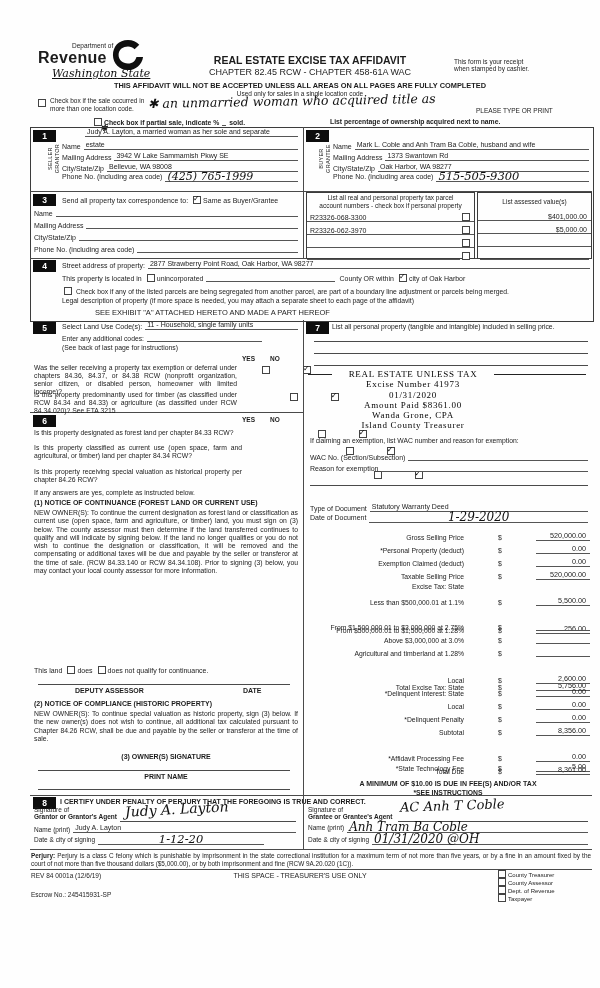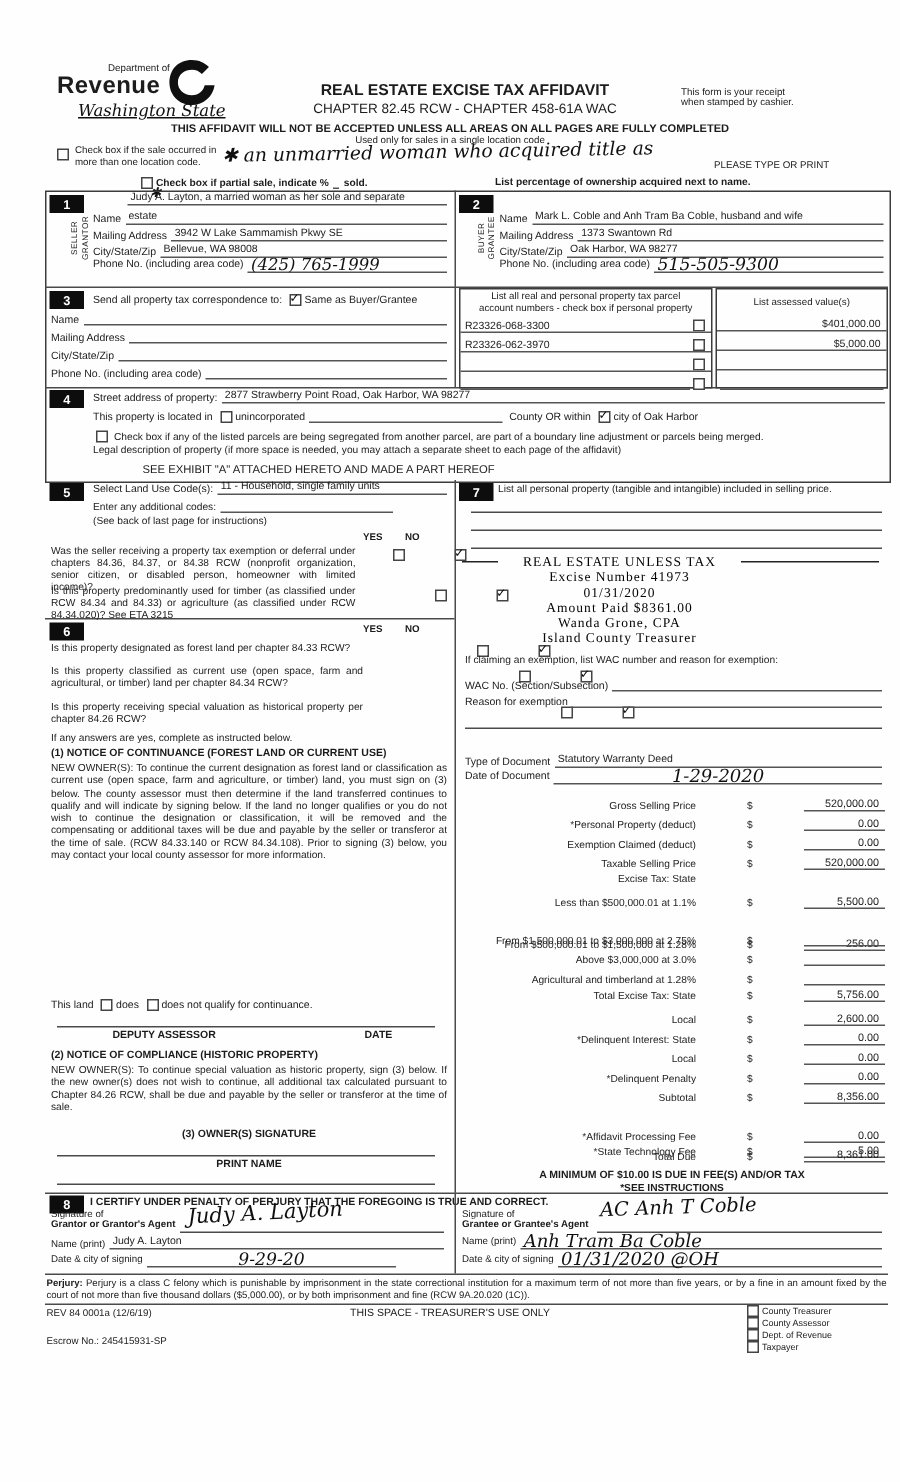--- a/index.html
+++ b/index.html
@@ -363,21 +363,21 @@
   <div class="abs fx taxrow" style="top:635px;">
     <span class="tlab">Above $3,000,000 at 3.0%</span>
       <span class="tcur">$</span>
       <span class="tval"></span>
     </div>
   <div class="abs fx taxrow" style="top:648px;">
     <span class="tlab">Agricultural and timberland at 1.28%</span>
       <span class="tcur">$</span>
       <span class="tval"></span>
     </div>
-  <div class="abs fx taxrow" style="top:658px;">
+  <div class="abs fx taxrow" style="top:681px;">
     <span class="tlab">Total Excise Tax:  State</span>
       <span class="tcur">$</span>
       <span class="tval">5,756.00</span>
     </div>
   <div class="abs fx taxrow" style="top:674px;">
     <span class="tlab">Local</span>
       <span class="tcur">$</span>
       <span class="tval">2,600.00</span>
     </div>
   <div class="abs fx taxrow" style="top:687px;">
@@ -427,21 +427,21 @@
   <div class="abs s65" style="left:34px;top:806px;">Signature of</div>
   <div class="abs b s65" style="left:34px;top:813px;">Grantor or Grantor's Agent</div>
   <div class="abs sig" style="left:125px;top:801px;font-size:14px;transform:rotate(-3deg);">Judy A. Layton</div>
   <div class="hl" style="left:120px;top:821px;width:176px;"></div>
   <div class="abs fx" style="left:34px;top:824px;width:262px;">
     <span class="lab s65">Name (print)</span>
     <span class="val">Judy A. Layton</span>
   </div>
   <div class="abs fx" style="left:34px;top:834px;width:230px;">
     <span class="lab s65" style="padding-bottom:2px;">Date &amp; city of signing</span>
-    <span class="val hw" style="font-size:11.5px;line-height:10px;text-align:center;">9-29-20</span>
+    <span class="val hw" style="font-size:11.5px;line-height:10px;text-align:center;">1-12-20</span>
   </div>
 
   <div class="abs s65" style="left:308px;top:806px;">Signature of</div>
   <div class="abs b s65" style="left:308px;top:813px;">Grantee or Grantee's Agent</div>
   <div class="abs sig" style="left:400px;top:798px;font-size:13px;transform:rotate(-2deg);">AC Anh T Coble</div>
   <div class="hl" style="left:398px;top:821px;width:190px;"></div>
   <div class="abs fx" style="left:308px;top:822px;width:280px;">
     <span class="lab s65" style="padding-bottom:2px;">Name (print)</span>
     <span class="val hw" style="font-size:12px;line-height:10px;">Anh Tram Ba Coble</span>
   </div>

